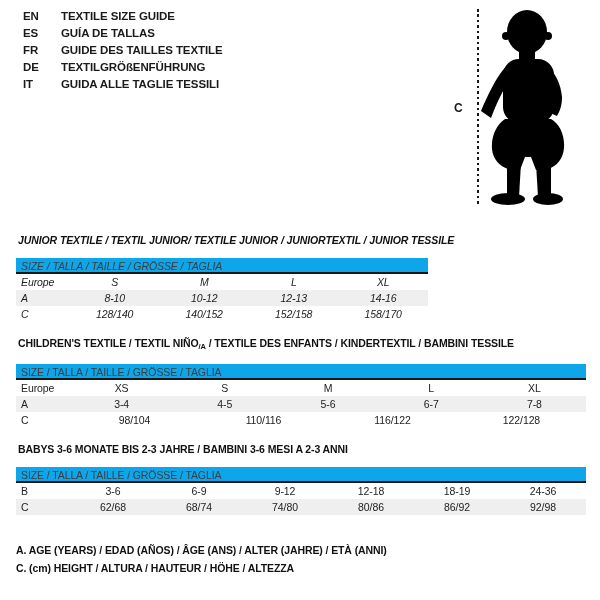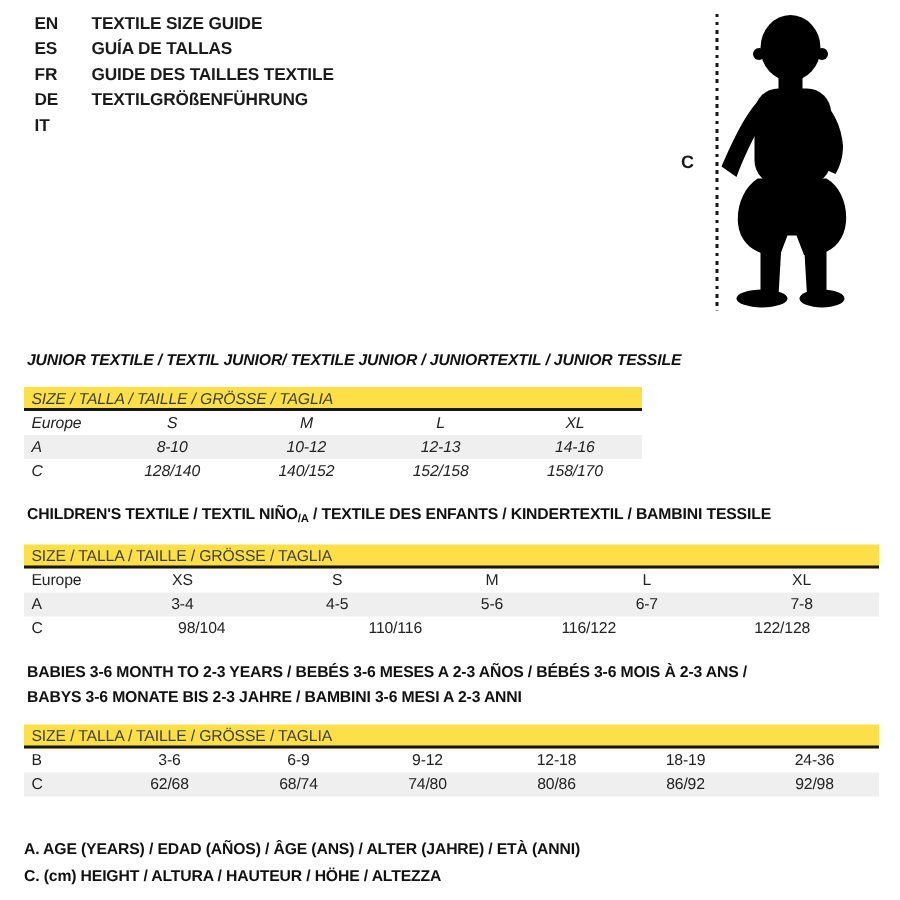--- a/index.html
+++ b/index.html
@@ -22,21 +22,21 @@
   .cmark { position:absolute; left:14px; top:101px; font-weight:bold; font-size:12px; }
   .baby-svg { position:absolute; left:38px; top:7px; }
   
   .content { position:absolute; left:16px; top:218px; width:570px; }
   .tsec { margin-top:15px; }
   .tsec:first-child { margin-top:16px;font-style:italic; }
   .ttitle { font-weight:bold; font-size:10.5px; line-height:13px; margin:0 0 11px 2px; color:#111; }
   .ttitle .line2 { margin-top:4px; }
   .sub { font-size:7.5px; vertical-align:-2px; }
   .tbar {
-    background:#fde047; border-bottom:2px solid #161616; height:16px; line-height:16px;
+    background:#0ea5e9; border-bottom:2px solid #161616; height:16px; line-height:16px;
     padding-left:5px; box-sizing:border-box; font-size:10.5px; color:#3d3d3d;
   }
   .trow { display:flex; height:16px; line-height:16px; font-size:10.5px; color:#222; }
   .trow .lbl { width:54px; padding-left:5px; box-sizing:border-box; }
   .trow .cell { flex:1; text-align:center; }
   .alt { background:#efefef; }
   .w1 { width:412px; }
   .w2 { width:570px; }
   
   .notes { margin-top:27px; }
@@ -57,20 +57,21 @@
   <div class="lang-row">
     <span class="code">FR</span>
     <span>GUIDE DES TAILLES TEXTILE</span>
   </div>
   <div class="lang-row">
     <span class="code">DE</span>
     <span>TEXTILGRÖßENFÜHRUNG</span>
   </div>
   <div class="lang-row">
     <span class="code">IT</span>
+    <span>GUIDA ALLE TAGLIE TESSILI</span>
   </div>
 </div>
 
 <div class="figure">
   <span class="cmark">C</span>
   <div class="dash-line"></div>
   <svg class="baby-svg" width="90" height="200" viewBox="0 0 90 200" aria-hidden="true">
     <g fill="#000000">
       <ellipse cx="49" cy="25" rx="20" ry="22"></ellipse>
       <circle cx="28" cy="29" r="4"></circle>
@@ -139,21 +140,20 @@
       <span class="lbl">C</span>
       <span class="cell">98/104</span>
       <span class="cell">110/116</span>
       <span class="cell">116/122</span>
       <span class="cell">122/128</span>
     </div>
   </section>
 
   <section class="tsec">
     <div class="ttitle">
-      <div>BABIES 3-6 MONTH TO 2-3 YEARS / BEBÉS 3-6 MESES A 2-3 AÑOS / BÉBÉS 3-6 MOIS À 2-3 ANS /</div>
       <div class="line2">BABYS 3-6 MONATE BIS 2-3 JAHRE / BAMBINI 3-6 MESI A 2-3 ANNI</div>
     </div>
     <div class="tbar w2">SIZE / TALLA / TAILLE / GRÖSSE / TAGLIA</div>
     <div class="trow w2">
       <span class="lbl">B</span>
       <span class="cell">3-6</span>
       <span class="cell">6-9</span>
       <span class="cell">9-12</span>
       <span class="cell">12-18</span>
       <span class="cell">18-19</span>

